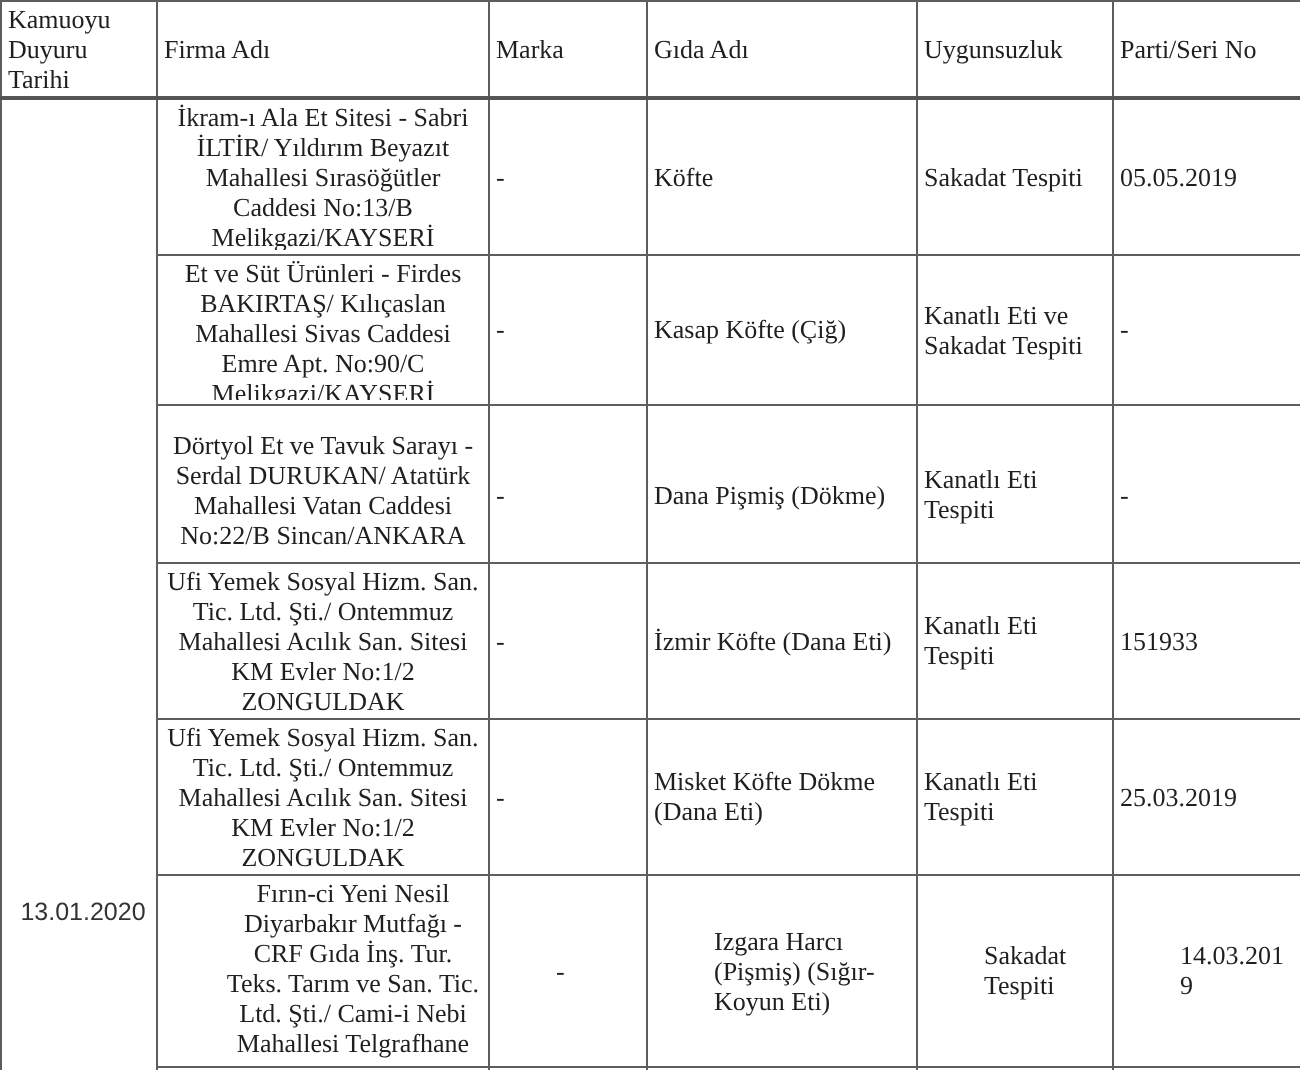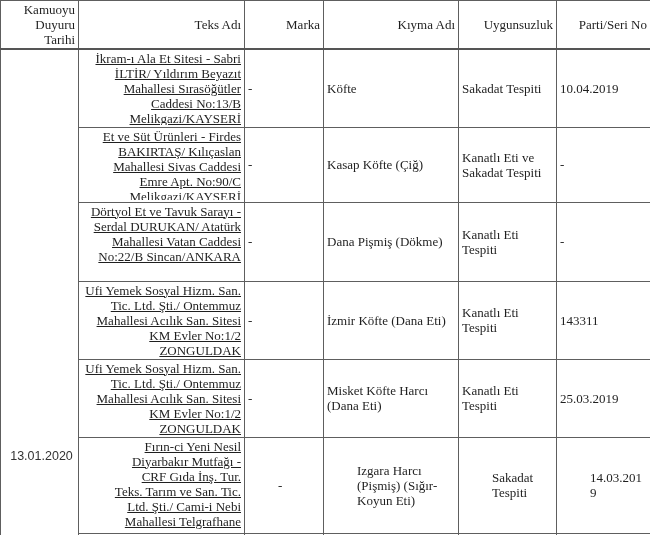--- a/index.html
+++ b/index.html
@@ -24,39 +24,39 @@
   table.insp th, table.insp td {
     border: 1px solid #5e5e5e;
     padding: 1px 3px;
     font-size: 13px;
     line-height: 15px;
     word-wrap: break-word;
   }
   table.insp thead tr { height: 48px; }
   table.insp th {
     font-weight: normal;
-    text-align: right;
+    text-align: left;
     vertical-align: middle;
     border-bottom: 2px solid #555555;
   }
   
   tr.r1 { height: 78px; }
   tr.r2 { height: 75px; }
   tr.r3 { height: 79px; }
   tr.r4 { height: 78px; }
   tr.r5 { height: 78px; }
   tr.r6 { height: 96px; }
   tr.r7 { height: 20px; }
   
-  td.c-firma { vertical-align: top; padding-top: 2px; text-align: right; text-decoration: underline; }
+  td.c-firma { vertical-align: top; padding-top: 2px; text-align: center; }
   td.c-mid   { vertical-align: middle; text-align: left; }
   .cw { overflow: hidden; }
   tr.r1 .cw { max-height: 74px; }
   tr.r2 .cw { max-height: 71px; }
-  tr.r3 .cw { max-height: 75px; }
+  tr.r3 .cw { max-height: 75px; margin-top: 11px; }
   tr.r4 .cw { max-height: 74px; }
   tr.r5 .cw { max-height: 74px; }
   tr.r6 .cw { max-height: 92px; margin-left: 30px; }
   
   td.datecell {
     vertical-align: top;
     padding: 0;
   }
   .dateholder {
     position: relative;
@@ -83,23 +83,23 @@
       <col style="width:78px">
       <col style="width:166px">
       <col style="width:79px">
       <col style="width:135px">
       <col style="width:98px">
       <col style="width:94px">
     </colgroup>
     <thead>
       <tr>
         <th>Kamuoyu Duyuru Tarihi</th>
-        <th>Teks Adı</th>
+        <th>Firma Adı</th>
         <th>Marka</th>
-        <th>Kıyma Adı</th>
+        <th>Gıda Adı</th>
         <th>Uygunsuzluk</th>
         <th>Parti/Seri No</th>
       </tr>
     </thead>
     <tbody>
       <tr class="r1">
         <td class="datecell" rowspan="7">
           <div class="dateholder">
             <span class="datetext">13.01.2020</span>
           </div>
@@ -110,21 +110,21 @@
         <td class="c-mid">
             <div class="cw">-</div>
           </td>
         <td class="c-mid">
             <div class="cw">Köfte</div>
           </td>
         <td class="c-mid">
             <div class="cw">Sakadat Tespiti</div>
           </td>
         <td class="c-mid">
-            <div class="cw">10.04.2019</div>
+            <div class="cw">05.05.2019</div>
           </td>
       </tr>
       <tr class="r2">
         <td class="c-firma">
             <div class="cw">Et ve Süt Ürünleri - Firdes BAKIRTAŞ/ Kılıçaslan Mahallesi Sivas Caddesi Emre Apt. No:90/C Melikgazi/KAYSERİ</div>
           </td>
         <td class="c-mid">
             <div class="cw">-</div>
           </td>
         <td class="c-mid">
@@ -161,32 +161,32 @@
         <td class="c-mid">
             <div class="cw">-</div>
           </td>
         <td class="c-mid">
             <div class="cw">İzmir Köfte (Dana Eti)</div>
           </td>
         <td class="c-mid">
             <div class="cw">Kanatlı Eti Tespiti</div>
           </td>
         <td class="c-mid">
-            <div class="cw">143311</div>
+            <div class="cw">151933</div>
           </td>
       </tr>
       <tr class="r5">
         <td class="c-firma">
             <div class="cw">Ufi Yemek Sosyal Hizm. San. Tic. Ltd. Şti./ Ontemmuz Mahallesi Acılık San. Sitesi KM Evler No:1/2 ZONGULDAK</div>
           </td>
         <td class="c-mid">
             <div class="cw">-</div>
           </td>
         <td class="c-mid">
-            <div class="cw">Misket Köfte Harcı (Dana Eti)</div>
+            <div class="cw">Misket Köfte Dökme (Dana Eti)</div>
           </td>
         <td class="c-mid">
             <div class="cw">Kanatlı Eti Tespiti</div>
           </td>
         <td class="c-mid">
             <div class="cw">25.03.2019</div>
           </td>
       </tr>
       <tr class="r6">
         <td class="c-firma">

